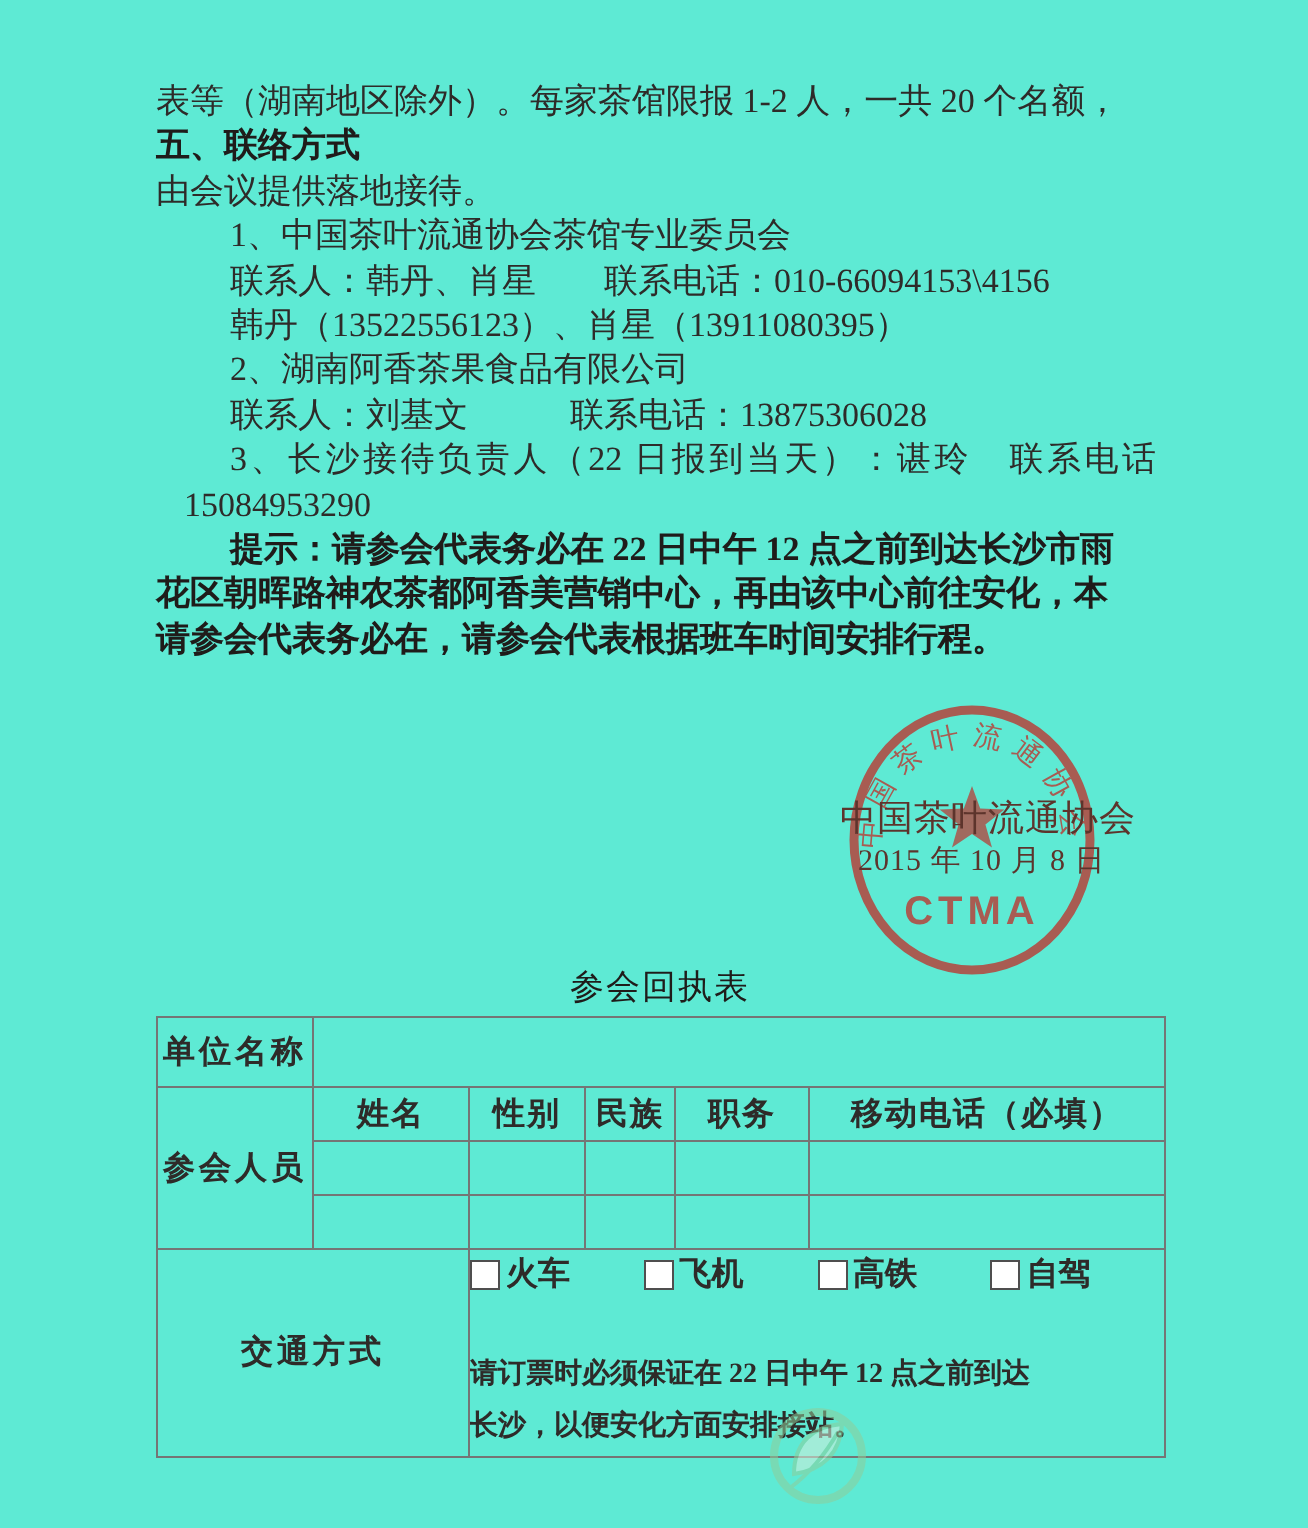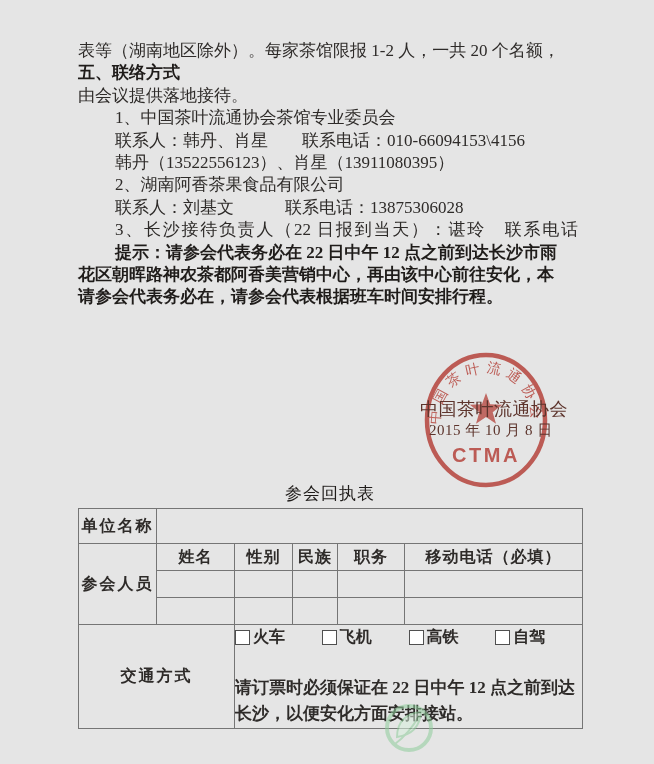--- a/index.html
+++ b/index.html
@@ -1,20 +1,20 @@
 <!DOCTYPE html>
 <html style="--ink: #2e2b29; --stamp-red: #b5443c; --overlay-ink: #5d342c; --watermark-green: #8fcd9b; --table-line: #757575;"><head>
 <meta charset="utf-8">
 <style>
   html,body { margin:0; padding:0; background:#ffffff; }
   .page {
     position: relative;
     width: 654px;
     height: 764px;
-    background: #e5e5e5;
+    background: #5eead4;
     overflow: hidden;
     font-family: "Liberation Serif", "DejaVu Serif", serif;
     color: var(--ink, #2e2b29);
     outline: 1px solid #ececec;
     margin: 0 auto;
   }
   
   .body-text {
     position: absolute;
     left: 78px;
@@ -58,39 +58,40 @@
   td.label-cell { text-align: center; letter-spacing: 2px; }
   td.head-cell { text-align: center; letter-spacing: 1px; margin-top: 16px; }
   td.transport-cell { vertical-align: top; padding: 13px 6px 0 7px; }
   .transport-options { display: flex; align-items: center; }
   .transport-option { display: flex; align-items: center; width: 90px; font-size: 16px; }
   .cbx {
     display: inline-block; width: 13px; height: 13px;
     border: 1px solid #4f4f4f; margin-right: 3px; flex: 0 0 auto;
     background: #fff;
   }
-  .transport-note { margin-top: 27px; font-size: 17px; line-height: 26px; }
+  .transport-note { margin-top: 27px; font-size: 14px; line-height: 26px; }
   
   .watermark-svg { position: absolute; left: 383px; top: 702px; opacity: 0.55; }
 </style>
 </head>
 <body>
 
 <div class="page">
 
   <div class="body-text">
     <div class="line">表等（湖南地区除外）。每家茶馆限报 1-2 人，一共 20 个名额，</div>
     <div class="line bold">五、联络方式</div>
     <div class="line">由会议提供落地接待。</div>
     <div class="line indent">1、中国茶叶流通协会茶馆专业委员会</div>
     <div class="line indent">联系人：韩丹、肖星　　联系电话：010-66094153\4156</div>
     <div class="line indent">韩丹（13522556123）、肖星（13911080395）</div>
     <div class="line indent">2、湖南阿香茶果食品有限公司</div>
     <div class="line indent">联系人：刘基文　　　联系电话：13875306028</div>
     <div class="line indent justify">3、长沙接待负责人（22 日报到当天）：谌玲　联系电话</div>
+    <div class="line num-indent">15084953290</div>
     <div class="line bold indent">提示：请参会代表务必在 22 日中午 12 点之前到达长沙市雨</div>
     <div class="line bold">花区朝晖路神农茶都阿香美营销中心，再由该中心前往安化，本</div>
     <div class="line bold">请参会代表务必在，请参会代表根据班车时间安排行程。</div>
   </div>
 
   <svg class="stamp-svg" width="136" height="136" viewBox="0 0 136 136">
     <defs>
       <path id="ringPath" d="M 24,80 A 46,46 0 1 1 112,80" fill="none"></path>
     </defs>
     <ellipse cx="68" cy="68" rx="59" ry="65" fill="none" style="stroke: var(--stamp-red, #b5443c);" stroke-width="4.5"></ellipse>

